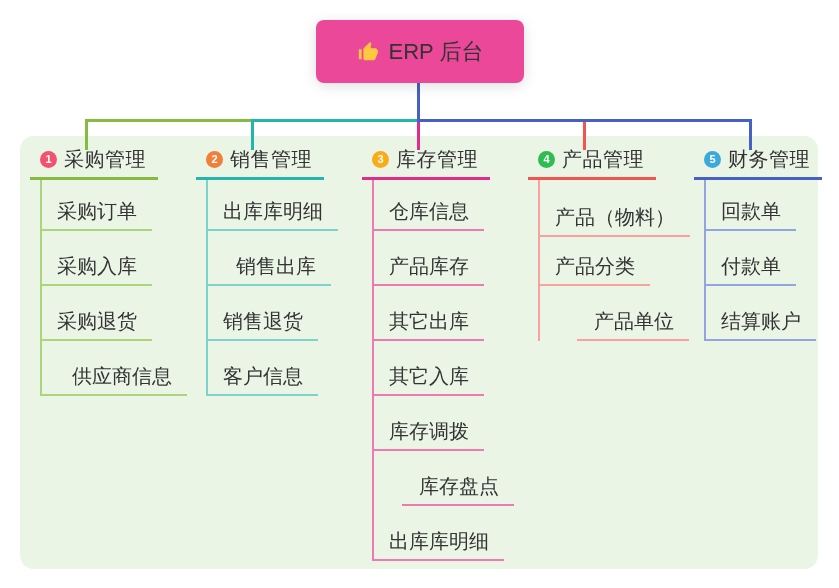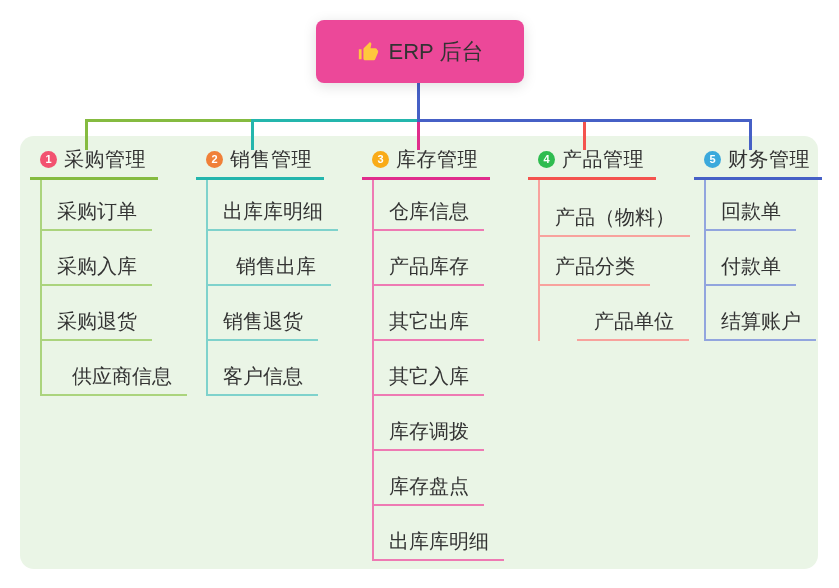--- a/index.html
+++ b/index.html
@@ -85,21 +85,21 @@
       <div class="branch-title" style="left: 362px; border-bottom-color: rgb(224, 45, 140);">
         <div class="badge" style="background: rgb(249, 171, 24);">3</div>
         <span class="branch-label">库存管理</span>
       </div>
       <div class="vline" style="left: 372px; top: 180px; height: 381px; background: rgb(238, 122, 179);"></div>
       <div class="child" style="left: 372px; top: 203px;"><span style="border-bottom-color: rgb(238, 122, 179);">仓库信息</span></div>
       <div class="child" style="left: 372px; top: 258px;"><span style="border-bottom-color: rgb(238, 122, 179);">产品库存</span></div>
       <div class="child" style="left: 372px; top: 313px;"><span style="border-bottom-color: rgb(238, 122, 179);">其它出库</span></div>
       <div class="child" style="left: 372px; top: 368px;"><span style="border-bottom-color: rgb(238, 122, 179);">其它入库</span></div>
       <div class="child" style="left: 372px; top: 423px;"><span style="border-bottom-color: rgb(238, 122, 179);">库存调拨</span></div>
-      <div class="child" style="left: 372px; top: 478px;"><span style="border-bottom-color: rgb(238, 122, 179);">库存盘点</span></div>
+      <div class="child" style="left: 372px; top: 478px; padding-left: 30px;"><span style="border-bottom-color: rgb(238, 122, 179);">库存盘点</span></div>
       <div class="child" style="left: 372px; top: 533px;"><span style="border-bottom-color: rgb(238, 122, 179);">出库库明细</span></div>
       <div class="branch-title" style="left: 528px; border-bottom-color: rgb(244, 83, 78);">
         <div class="badge" style="background: rgb(47, 188, 80);">4</div>
         <span class="branch-label">产品管理</span>
       </div>
       <div class="vline" style="left: 538px; top: 180px; height: 161px; background: rgb(248, 162, 157);"></div>
       <div class="child" style="left: 538px; top: 209px;"><span style="border-bottom-color: rgb(248, 162, 157);">产品（物料）</span></div>
       <div class="child" style="left: 538px; top: 258px;"><span style="border-bottom-color: rgb(248, 162, 157);">产品分类</span></div>
       <div class="child" style="left: 538px; top: 313px; padding-left: 39px;"><span style="border-bottom-color: rgb(248, 162, 157);">产品单位</span></div>
       <div class="branch-title" style="left: 694px; border-bottom-color: rgb(70, 96, 198);">

